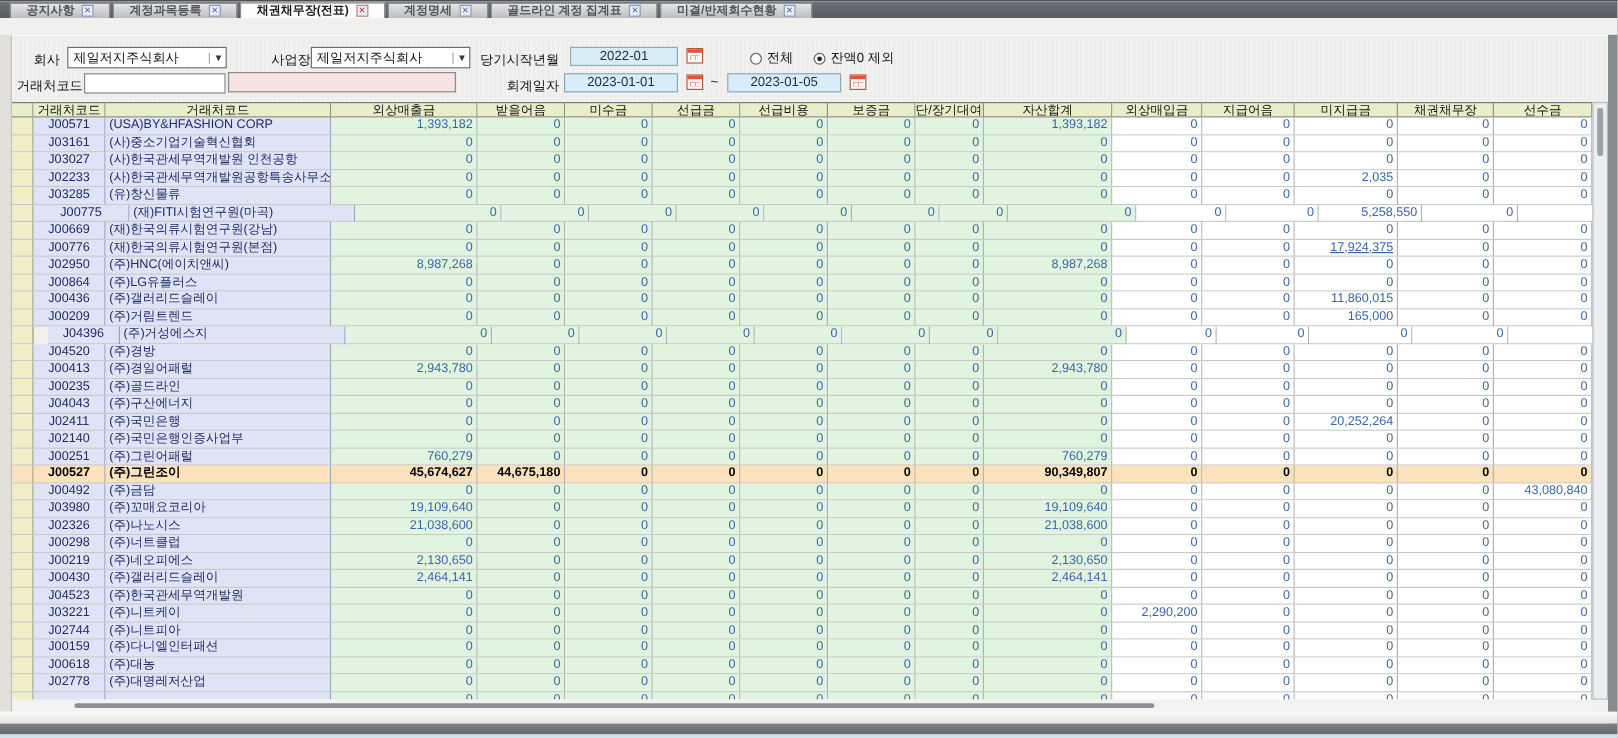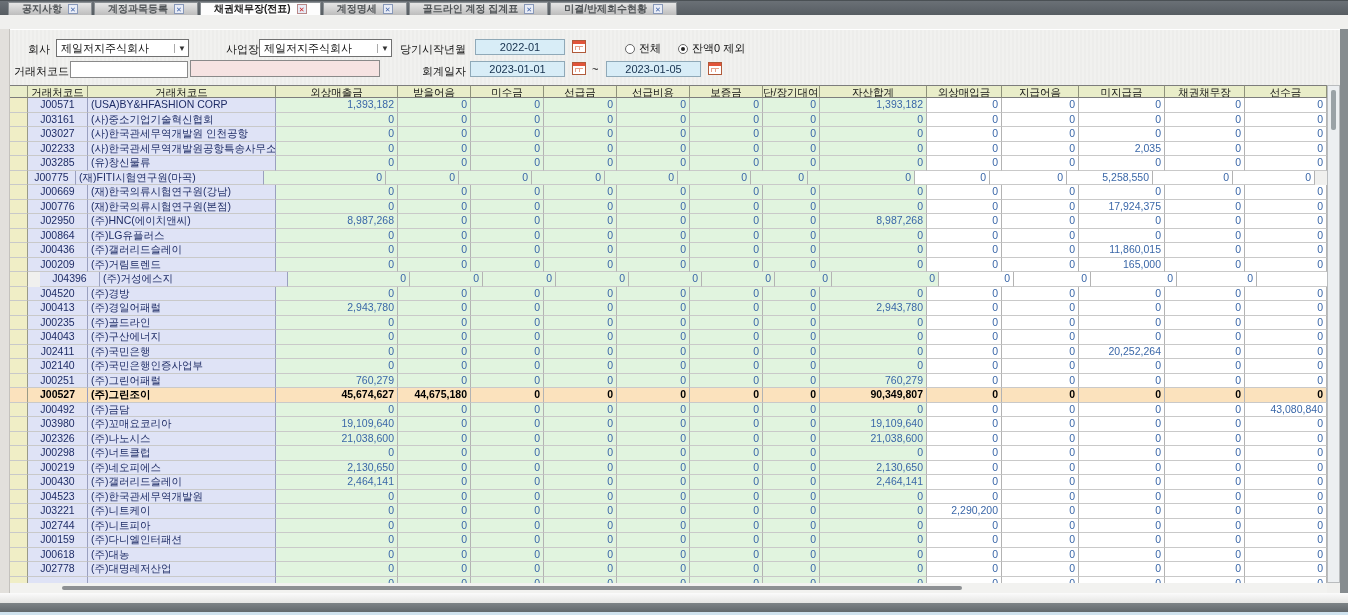--- a/index.html
+++ b/index.html
@@ -248,21 +248,21 @@
           <div class="g-cell c-green" style="width: 57px;">0</div>
           <div class="g-cell c-green" style="width: 107px;">0</div>
           <div class="g-cell c-white" style="width: 75px;">0</div>
           <div class="g-cell c-white" style="width: 77px;">0</div>
           <div class="g-cell c-white" style="width: 86px;">0</div>
           <div class="g-cell c-white" style="width: 80px;">0</div>
           <div class="g-cell c-white" style="width: 82px;">0</div>
         </div>
         <div class="g-row">
           <div class="g-cell c-sel" style="width: 18px;"></div>
-          <div class="g-cell c-code" style="width: 48px;">J00775</div>
+          <div class="g-cell c-code" style="width: 80px;">J00775</div>
           <div class="g-cell c-name" style="width: 188px;">(재)FITI시험연구원(마곡)</div>
           <div class="g-cell c-green" style="width: 122px;">0</div>
           <div class="g-cell c-green" style="width: 73px;">0</div>
           <div class="g-cell c-green" style="width: 73px;">0</div>
           <div class="g-cell c-green" style="width: 73px;">0</div>
           <div class="g-cell c-green" style="width: 73px;">0</div>
           <div class="g-cell c-green" style="width: 73px;">0</div>
           <div class="g-cell c-green" style="width: 57px;">0</div>
           <div class="g-cell c-green" style="width: 107px;">0</div>
           <div class="g-cell c-white" style="width: 75px;">0</div>
@@ -296,21 +296,21 @@
           <div class="g-cell c-green" style="width: 122px;">0</div>
           <div class="g-cell c-green" style="width: 73px;">0</div>
           <div class="g-cell c-green" style="width: 73px;">0</div>
           <div class="g-cell c-green" style="width: 73px;">0</div>
           <div class="g-cell c-green" style="width: 73px;">0</div>
           <div class="g-cell c-green" style="width: 73px;">0</div>
           <div class="g-cell c-green" style="width: 57px;">0</div>
           <div class="g-cell c-green" style="width: 107px;">0</div>
           <div class="g-cell c-white" style="width: 75px;">0</div>
           <div class="g-cell c-white" style="width: 77px;">0</div>
-          <div class="g-cell c-white" style="width: 86px;">17,924,375</div>
+          <div class="g-cell c-white" style="width: 86px; text-decoration: underline;">17,924,375</div>
           <div class="g-cell c-white" style="width: 80px;">0</div>
           <div class="g-cell c-white" style="width: 82px;">0</div>
         </div>
         <div class="g-row">
           <div class="g-cell c-sel" style="width: 18px;"></div>
           <div class="g-cell c-code" style="width: 60px;">J02950</div>
           <div class="g-cell c-name" style="width: 188px;">(주)HNC(에이치앤씨)</div>
           <div class="g-cell c-green" style="width: 122px;">8,987,268</div>
           <div class="g-cell c-green" style="width: 73px;">0</div>
           <div class="g-cell c-green" style="width: 73px;">0</div>

